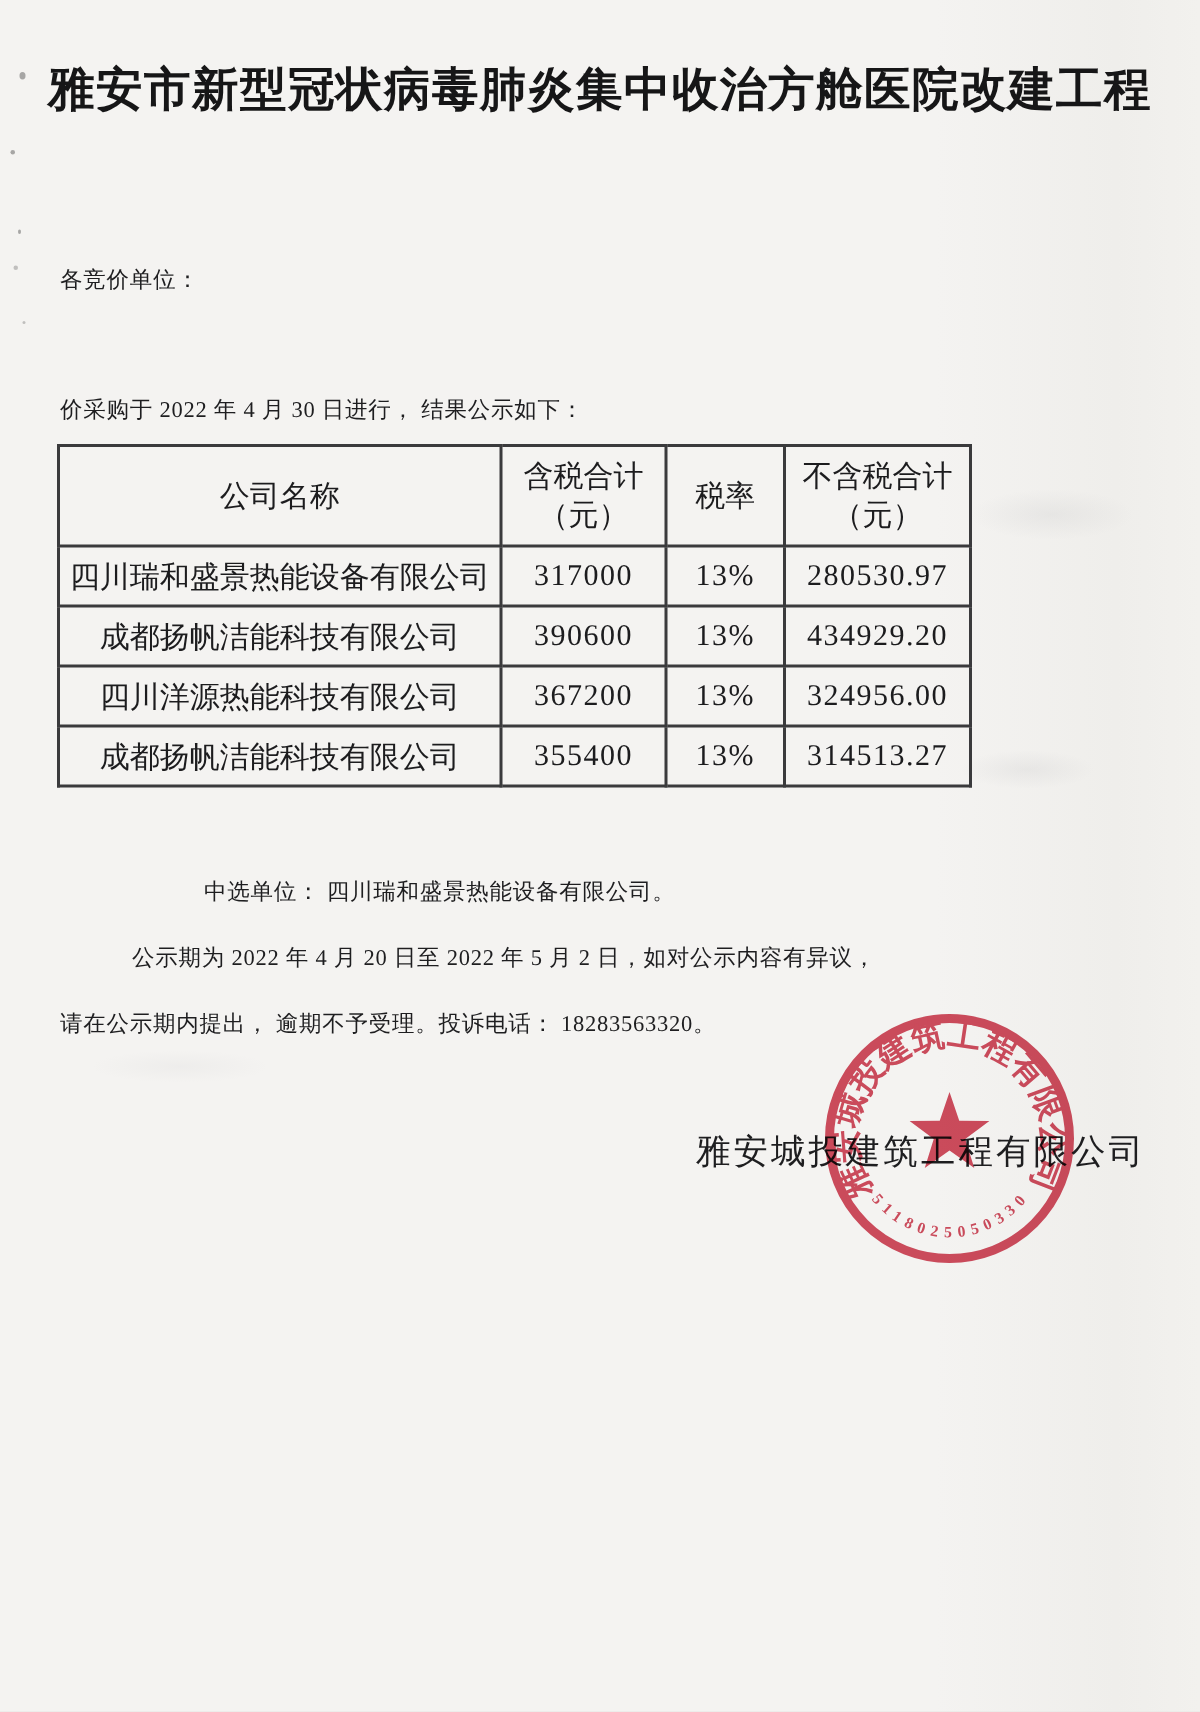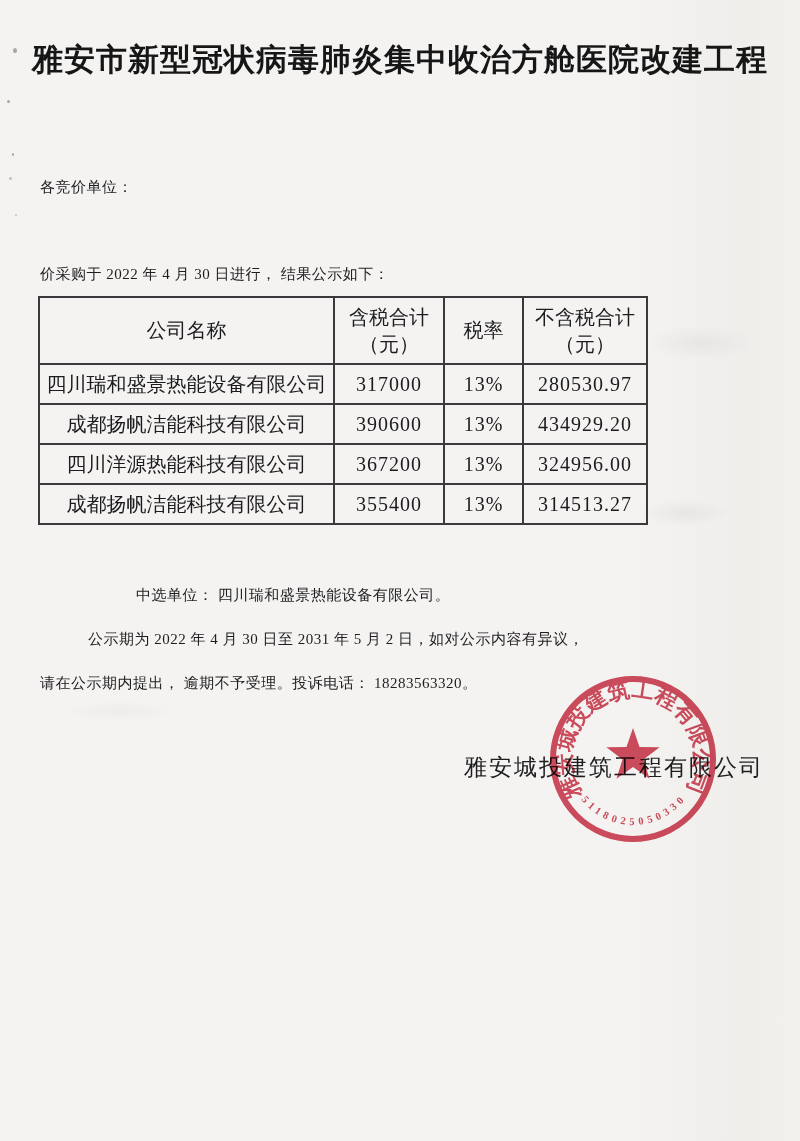--- a/index.html
+++ b/index.html
@@ -152,21 +152,21 @@
       <tr>
         <td>成都扬帆洁能科技有限公司</td>
         <td class="num">355400</td>
         <td class="num">13%</td>
         <td class="num">314513.27</td>
       </tr>
     </tbody>
   </table>
 
   <div class="line" style="top:583px; left:88px;margin-left:48px;">中选单位： 四川瑞和盛景热能设备有限公司。</div>
-  <div class="line" style="top:627px; left:88px;">公示期为 2022 年 4 月 30 日至 2031 年 5 月 2 日，如对公示内容有异议，</div>
+  <div class="line" style="top:627px; left:88px;">公示期为 2022 年 4 月 20 日至 2022 年 5 月 2 日，如对公示内容有异议，</div>
   <div class="line" style="top:671px; left:40px;">请在公示期内提出， 逾期不予受理。投诉电话： 18283563320。</div>
 
   <div class="sig-company">雅安城投建筑工程有限公司</div>
 
   <svg class="seal" viewBox="0 0 210 210">
     <defs>
       <path id="sealTopArc" d="M 54.2 140.6 A 62 62 0 1 1 155.8 140.6" fill="none"></path>
       <path id="sealBottomArc" d="M 53 145.6 A 66 66 0 0 0 157 145.6" fill="none"></path>
     </defs>
     <circle cx="105" cy="105" r="80" fill="none" stroke-width="6" stroke="#ce3a4e"></circle>

